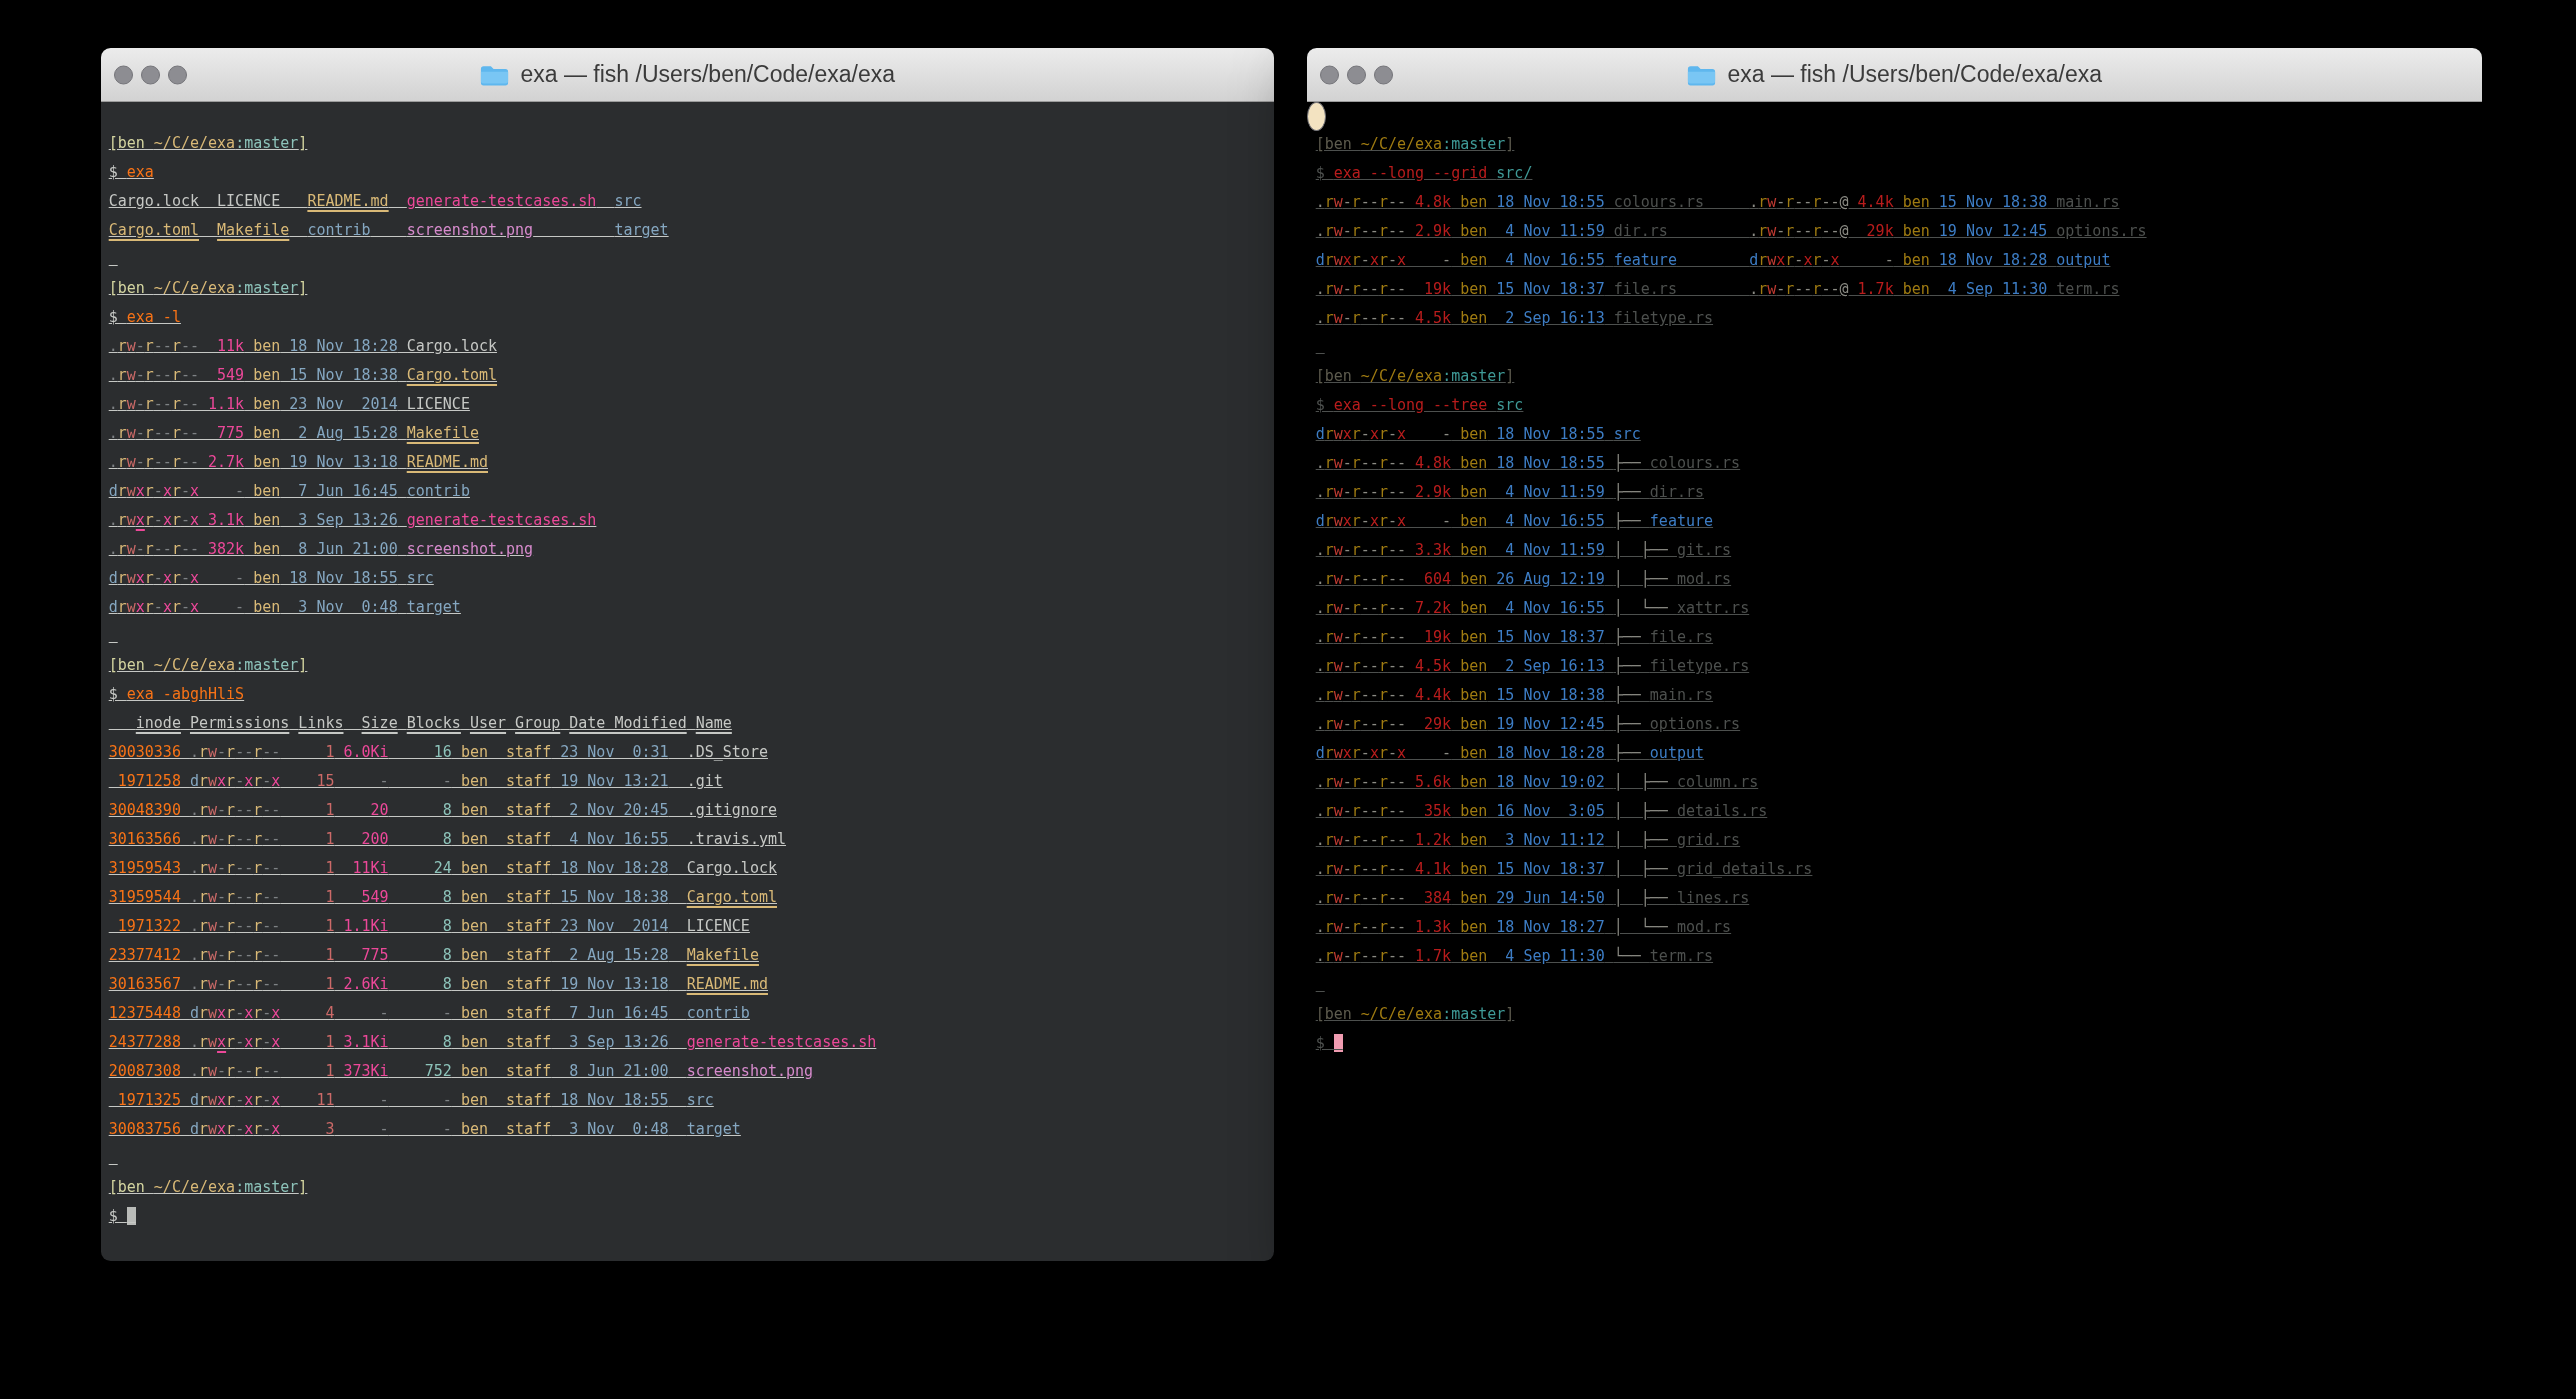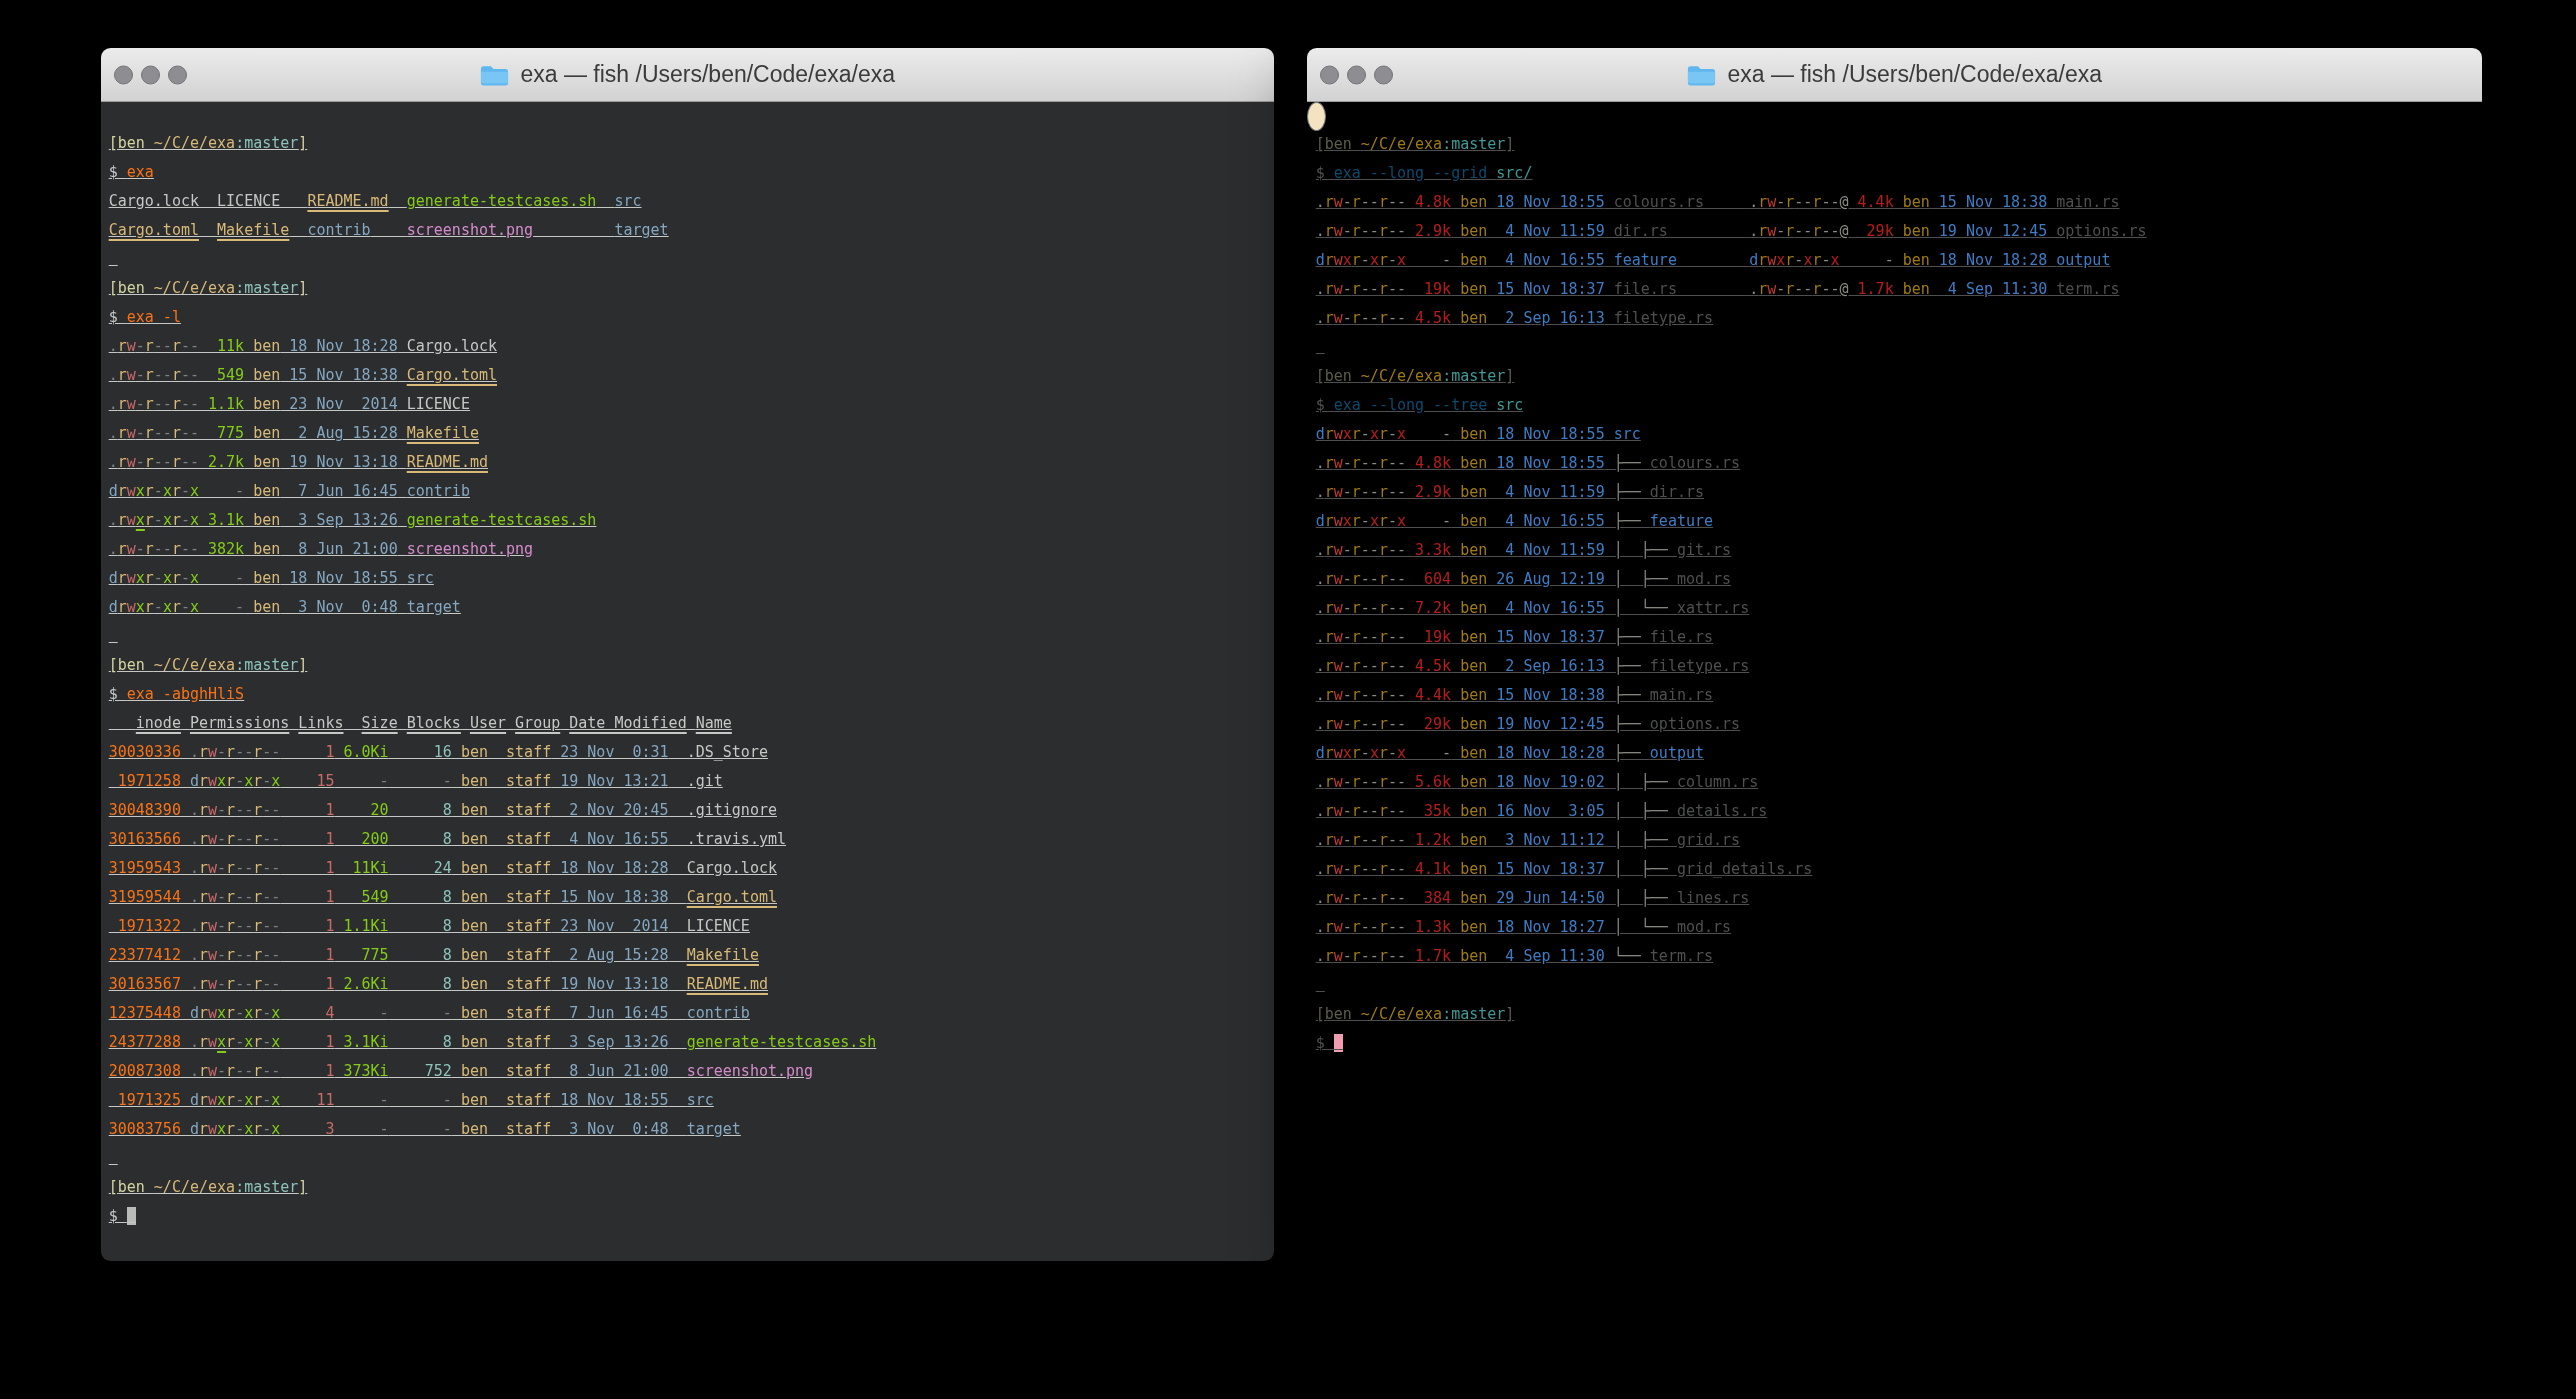--- a/index.html
+++ b/index.html
@@ -19,32 +19,32 @@
   .term{position:absolute;left:0;right:0;top:54px;bottom:0;padding:27px 0 0 7.7px;
         font-size:15px;line-height:29px;white-space:pre;text-decoration:underline;}
   .line{height:29px;}
   .u{text-decoration:underline;text-decoration-thickness:1.9px;text-underline-offset:3.8px;}
   .hdr{text-decoration:underline;text-decoration-thickness:1.9px;text-underline-offset:3.8px;}
 
   
   .term.dark{background:#2b2d2f;color:#c6c8c5;}
   .dark .fg{color:#c6c8c5;}  .dark .gry{color:#7e8285;}
   .dark .red{color:#cc6a68;} .dark .yel{color:#d9b977;}
-  .dark .grn{color:#84cc16;} .dark .blu{color:#85a7c1;}
+  .dark .grn{color:#ec4899;} .dark .blu{color:#85a7c1;}
   .dark .aqu{color:#8dc3ba;} .dark .pur{color:#f97316;}
   .dark .pnk{color:#d78bcd;} .dark .khk{color:#d4d5a0;}
   .dark .hdr{color:#c6c8c5;margin-top:24px;}
   .dark .cur{background:#b9bbb8;}
 
   
   .term.light{background:#f3e3c1;color:#4d504e;}
   .light .fg{color:#4d504e;}  .light .gry{color:#8b8b84;}
   .light .red{color:#c03a31;} .light .yel{color:#9f7b11;}
   .light .grn{color:#b91c1c;} .light .blu{color:#3d7dc5;}
-  .light .aqu{color:#3f9a97;} .light .pur{color:#0c4a6e;} .light .khk{color:#5d5b4e;}
+  .light .aqu{color:#3f9a97;} .light .pur{color:#b91c1c;} .light .khk{color:#5d5b4e;}
   .light .cur{background:#f09cb1;}
 </style>
 </head>
 <body>
 
 <div class="window left">
   <div class="titlebar">
     <div class="lights">
       <span class="light"></span>
       <span class="light"></span>

